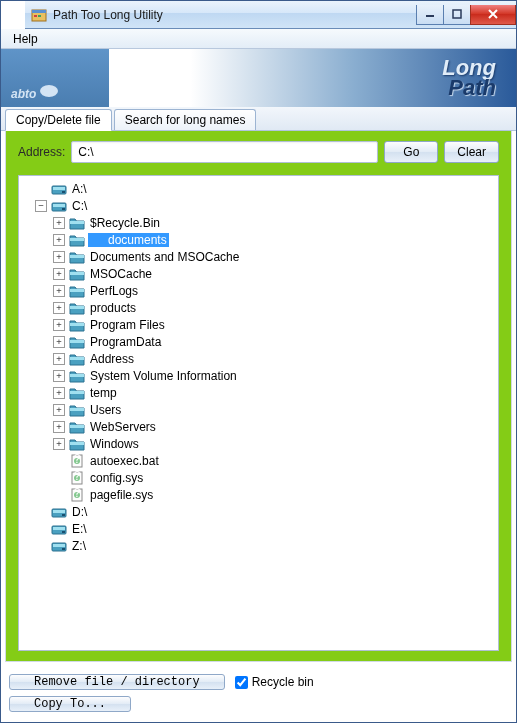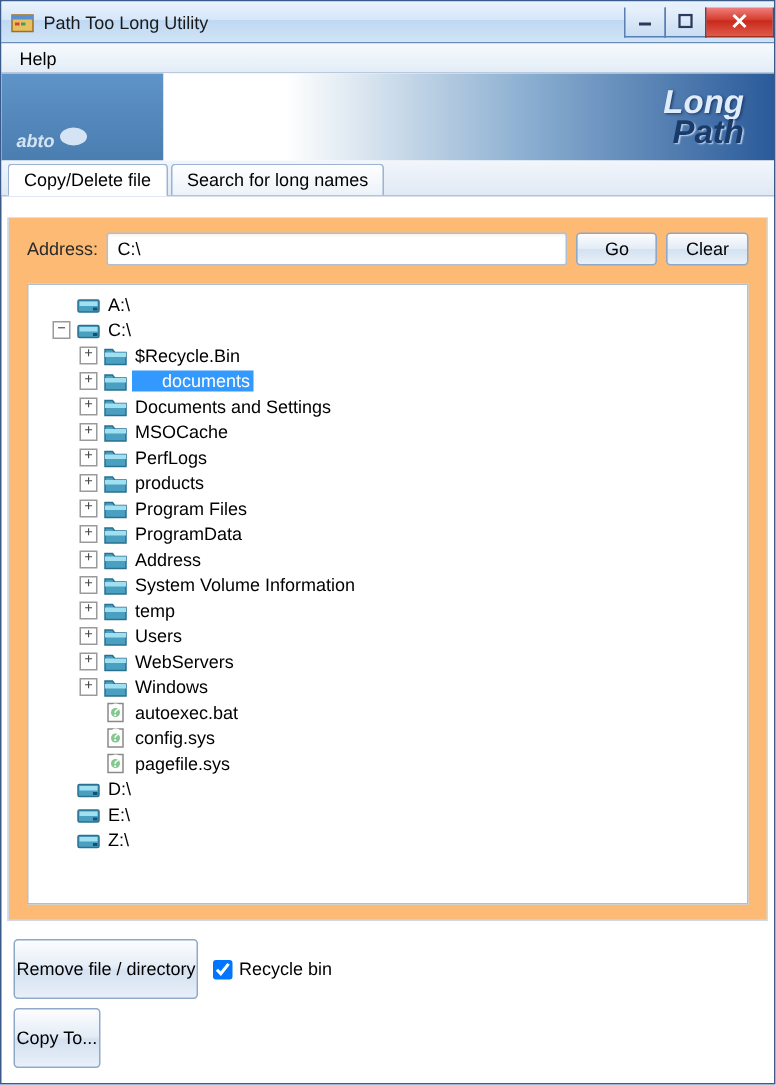--- a/index.html
+++ b/index.html
@@ -1,20 +1,20 @@
 <!DOCTYPE html>
 <html><head>
 <meta charset="utf-8">
 <style>
 * { box-sizing: border-box; margin: 0; padding: 0; font-family: "Segoe UI", Tahoma, sans-serif; font-size: 12px; }
 body { background: #5a8fc7; width: 517px; height: 723px; overflow: hidden; }
 
 .window { width: 517px; height: 723px; border: 1px solid #3a5a8a; background: #fff; display: flex; flex-direction: column; }
 
-.titlebar { height: 28px; background: linear-gradient(to bottom, #eaf3fc 0%, #d6e7f9 45%, #bfd8f2 46%, #d0e4f7 100%); border-bottom: 1px solid #6a8cb8; display: flex; align-items: center; padding: 0 0 0 6px; }
+.titlebar { height: 28px; background: linear-gradient(to bottom, #eaf3fc 0%, #d6e7f9 45%, #bfd8f2 46%, #d0e4f7 100%); border-bottom: 1px solid #6a8cb8; display: flex; align-items: center; padding: 0 0 0 6px; margin-left: 24px; }
 .titlebar .app-icon { width: 16px; height: 16px; margin-right: 6px; }
 .titlebar .title { flex: 1; color: #1a1a1a; font-size: 12px; }
 .titlebar .win-btns { display: flex; height: 20px; }
 .titlebar .win-btn { width: 28px; height: 20px; border: 1px solid #5a7fb0; border-top: none; background: linear-gradient(to bottom, #e8f1fb, #c9ddf3); display: flex; align-items: center; justify-content: center; margin-left: -1px; }
 .titlebar .win-btn.close { width: 46px; background: linear-gradient(to bottom, #f08080, #d43a2a 45%, #c8281a 46%, #e05a4a); border-color: #a03020; border-top-right-radius: 0; }
 .titlebar .win-btn svg { display: block; }
 
 .menubar { height: 20px; background: linear-gradient(to bottom, #f6fafd, #e3edf7); border-bottom: 1px solid #b8c8dd; padding: 2px 6px; }
 .menubar .menu-item { display: inline-block; padding: 1px 6px; cursor: default; }
 
@@ -23,21 +23,21 @@
 .banner .left .logo-dot { width: 18px; height: 12px; background: #d4e4f4; border-radius: 50%; margin-left: 4px; margin-bottom: 4px; }
 .banner .right { flex: 1; background: linear-gradient(to right, #fff 0%, #fff 20%, #8aaed0 60%, #2a5a9a 100%); display: flex; align-items: center; justify-content: flex-end; padding-right: 20px; }
 .banner .right .lp-text { text-align: right; line-height: 0.9; }
 .banner .right .lp-long { color: #e0ecf8; font-size: 22px; font-weight: bold; font-style: italic; text-shadow: 1px 1px 2px #1a3a6a; }
 .banner .right .lp-path { color: #1a3a6a; font-size: 22px; font-weight: bold; font-style: italic; text-shadow: 1px 1px 1px #c0d4ea; }
 
 .tabs { height: 24px; background: linear-gradient(to bottom, #f2f6fb, #e0e9f4); border-bottom: 1px solid #b0c4de; display: flex; align-items: flex-end; padding-left: 4px; }
 .tab { padding: 3px 10px; border: 1px solid #9cb4d2; border-bottom: none; background: linear-gradient(to bottom, #fefefe, #ecf2f9); border-radius: 3px 3px 0 0; margin-right: 2px; position: relative; cursor: default; }
 .tab.active { background: #fff; border-bottom: 1px solid #fff; margin-bottom: -1px; z-index: 2; }
 
-.content { flex: 1; background: #fdba74; padding: 10px 12px; display: flex; flex-direction: column; border: 1px solid #d0dae6; border-top: none; margin: 14px 4px 4px 4px; }
+.content { flex: 1; background: #84cc16; padding: 10px 12px; display: flex; flex-direction: column; border: 1px solid #d0dae6; border-top: none; margin: 0 4px 4px 4px; }
 
 .addr-row { display: flex; align-items: center; gap: 6px; margin-bottom: 12px; }
 .addr-label { color: #2a2a2a; }
 .addr-input { flex: 1; height: 22px; border: 1px solid #b0c0d4; border-radius: 2px; padding: 0 6px; background: #fff; box-shadow: inset 0 1px 2px rgba(0,0,0,0.06); }
 .btn { height: 22px; padding: 0 12px; border: 1px solid #8fa8c8; border-radius: 3px; background: linear-gradient(to bottom, #fdfdfe, #e3ecf6 48%, #d4e1f0 52%, #e8f0f9); cursor: default; }
 .btn.wide { min-width: 54px; }
 
 .tree-wrap { flex: 1; border: 1px solid #b0c0d4; background: #fff; overflow: auto; padding: 4px 2px; }
 .tree { list-style: none; }
 .tree ul { list-style: none; padding-left: 18px; }
@@ -46,21 +46,21 @@
 .expander { width: 12px; height: 12px; border: 1px solid #9a9a9a; background: #fff; display: flex; align-items: center; justify-content: center; font-size: 9px; line-height: 1; color: #4a4a4a; margin-right: 4px; cursor: default; font-family: monospace; }
 .expander.blank { border: none; background: transparent; }
 .ficon { width: 16px; height: 14px; margin-right: 3px; display: inline-flex; align-items: center; justify-content: center; }
 .node-label { padding: 0 2px; }
 .node-label.selected { background: #3399ff; color: #fff; padding-left: 20px; }
 
 .bottom-bar { padding: 8px 8px 10px 8px; display: flex; flex-direction: column; gap: 6px; }
 .bottom-row { display: flex; align-items: center; gap: 10px; }
 .chk-wrap { display: flex; align-items: center; gap: 4px; }
 .chk { width: 13px; height: 13px; }
-.btn-big { height: 40px; padding: 0 1px; border: 1px solid #8fa8c8; border-radius: 3px; background: linear-gradient(to bottom, #fdfdfe, #e3ecf6 48%, #d4e1f0 52%, #e8f0f9); cursor: default; }
+.btn-big { height: 16px; padding: 0 24px; border: 1px solid #8fa8c8; border-radius: 3px; background: linear-gradient(to bottom, #fdfdfe, #e3ecf6 48%, #d4e1f0 52%, #e8f0f9); cursor: default; font-family: Liberation Mono, monospace; }
 </style>
 </head>
 <body>
 
 <div class="window">
 
   <div class="titlebar">
     <span class="app-icon">
       <svg width="16" height="16">
           <rect x="1" y="3" width="14" height="11" fill="#e8c060" stroke="#a07020"></rect>
@@ -174,21 +174,21 @@
               </li>
               <li>
                 <div class="node">
                   <span class="expander">+</span>
                   <span class="ficon">
                     <svg width="16" height="14">
                       <path d="M1 3 h5 l1.5 2 H15 v8 H1 z" fill="#4aa0c0" stroke="#2a7090"></path>
                       <rect x="1" y="5" width="14" height="3" fill="#a0e0f0"></rect>
                     </svg>
                   </span>
-                  <span class="node-label">Documents and Settings</span>
+                  <span class="node-label">Documents and MSOCache</span>
                 </div>
               </li>
               <li>
                 <div class="node">
                   <span class="expander">+</span>
                   <span class="ficon">
                     <svg width="16" height="14">
                       <path d="M1 3 h5 l1.5 2 H15 v8 H1 z" fill="#4aa0c0" stroke="#2a7090"></path>
                       <rect x="1" y="5" width="14" height="3" fill="#a0e0f0"></rect>
                     </svg>

